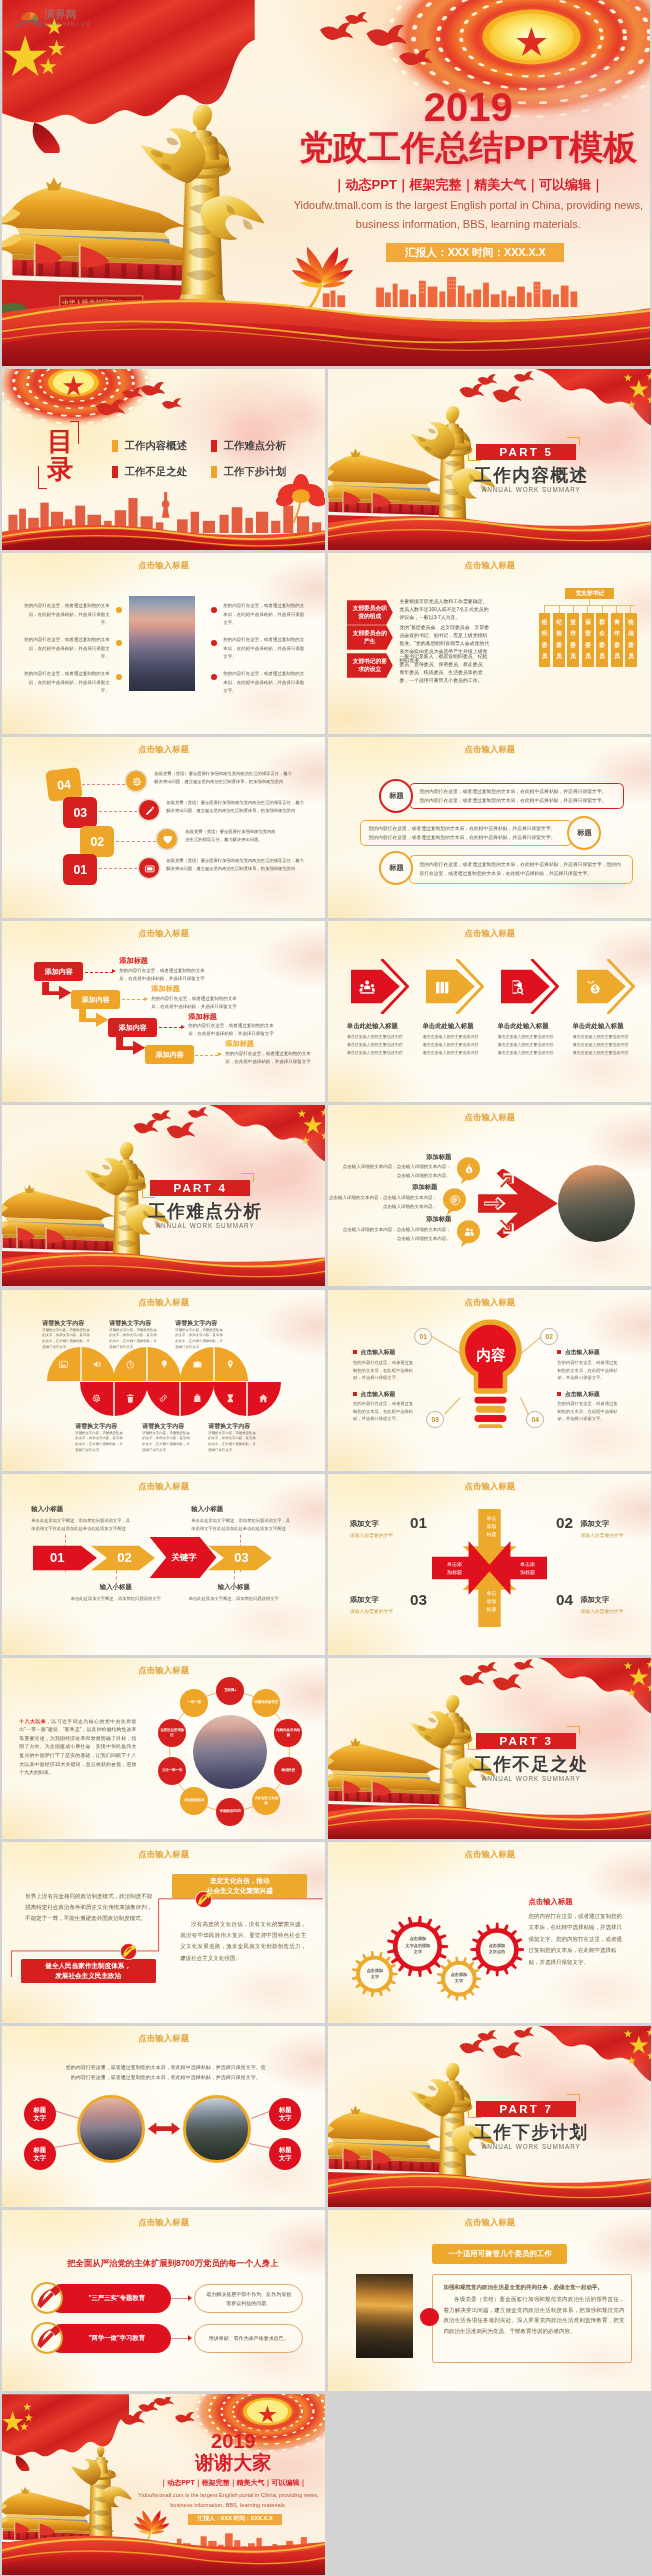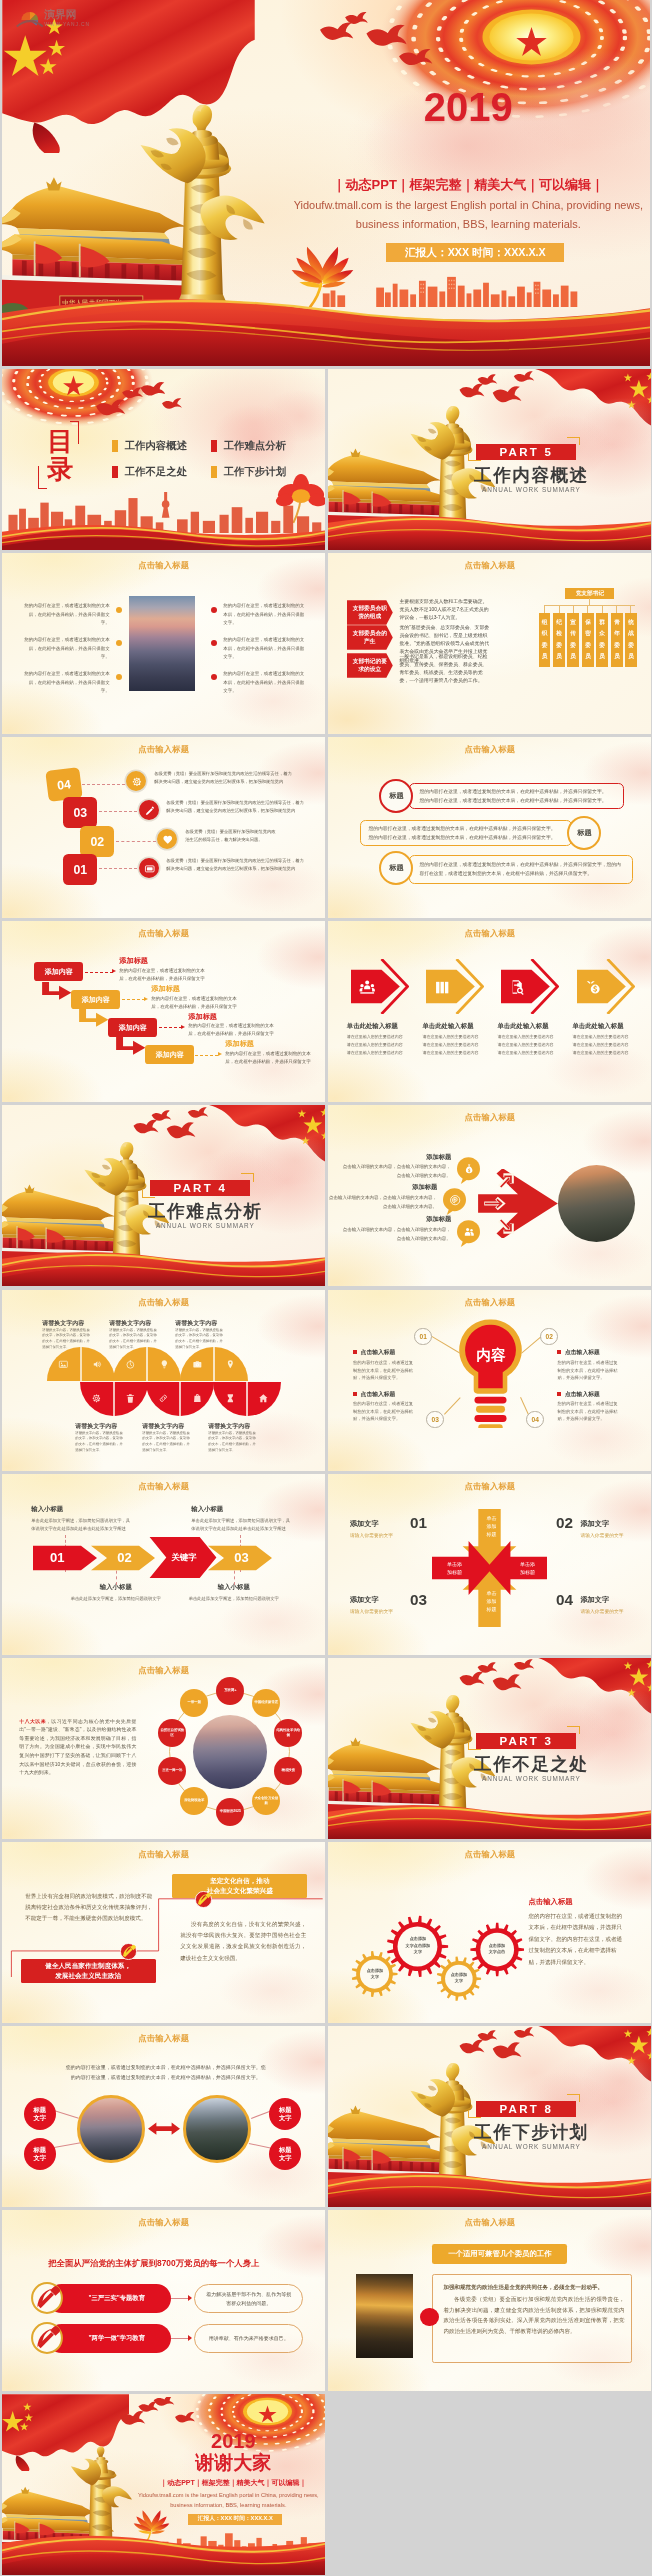--- a/index.html
+++ b/index.html
@@ -346,20 +346,21 @@
     </defs>
     <path d="M0 30 C130 10 250 6 380 22 C500 37 620 44 750 34 C790 31 824 27 850 23 V107 H0 Z" fill="url(#rw3)"></path>
     <path d="M0 52 C140 20 290 18 420 36 C550 54 700 58 850 38 V107 H0 Z" fill="url(#rw1)"></path>
     <path d="M0 70 C150 38 320 36 470 54 C610 70 730 72 850 54 V99 H0 Z" fill="url(#rw2)"></path>
     <path d="M0 38 C140 10 290 8 420 26 C552 44 700 46 850 26" fill="none" stroke="#f4c23c" stroke-width="3" opacity=".95"></path>
     <path d="M0 54 C160 28 300 46 450 62 C590 76 720 64 850 48" fill="none" stroke="#f2b62a" stroke-width="2.4" opacity=".9"></path>
     <path d="M0 64 C170 38 330 56 480 72 C610 86 740 76 850 62" fill="none" stroke="#e8a422" stroke-width="1.7" opacity=".7"></path>
   </svg>
 
   <div class="cover-year" style="left:282px;width:368px;text-align:center;top:88px;font-size:40px;line-height:38px;text-shadow:0 1.5px 3.1px rgba(160,0,0,.15)">2019</div>
+  <div class="cover-title" style="left:282px;width:368px;text-align:center;top:130px;font-size:34px;line-height:35px;text-shadow:0 1.5px 3.8px rgba(160,0,0,.18)">党政工作总结PPT模板</div>
   <div class="cover-feat" style="left:282px;width:368px;text-align:center;top:176px;font-size:13px;line-height:17px">｜动态PPT｜框架完整｜精美大气｜可以编辑｜</div>
   <div class="cover-en" style="left:259px;width:414px;text-align:center;top:198px;font-size:11px;line-height:14.6px">Yidoufw.tmall.com is the largest English portal in China, providing news,</div>
   <div class="cover-en" style="left:259px;width:414px;text-align:center;top:217px;font-size:11px;line-height:14.6px">business information, BBS, learning materials.</div>
   <div class="cover-badge" style="left:384px;top:243px;width:178px;height:19px;font-size:10.7px">汇报人：XXX   时间：XXX.X.X</div>
 
   <svg class="wm" viewBox="0 0 100 30">
     <g transform="translate(2,2)">
       <path d="M10 18 A11 11 0 0 1 21 7 L21 18 Z" fill="#e87b22"></path>
       <path d="M21 7 A11 11 0 0 1 28.8 10.2 L21 18 Z" fill="#f2c21c"></path>
       <path d="M28.8 10.2 A11 11 0 0 1 32 18 L21 18 Z" fill="#5fb33a"></path>
@@ -1796,29 +1797,29 @@
           </linearGradient>
         </defs>
    <path d="M0 14 C64 4 126 2 190 10 C250 18 310 22 423 12 V52 H0 Z" fill="#ef4a2c"></path>
    <path d="M0 26 C70 8 150 8 220 18 C290 28 360 30 423 18 V52 H0 Z" fill="url(#pwp31)"></path>
    <path d="M0 38 C80 20 170 24 250 34 C320 43 380 40 423 34 V52 H0 Z" fill="url(#pwp32)"></path>
    <path d="M0 22 C70 6 150 6 220 16 C290 26 360 28 423 14" fill="none" stroke="#f4c23c" stroke-width="2.4"></path>
    <path d="M0 32 C80 18 170 22 250 32 C320 40 380 38 423 30" fill="none" stroke="#eeb026" stroke-width="1.7" opacity=".85"></path>
  </svg>
  <div class="abs" style="left:239px;top:68px;width:12.3px;height:8.4px;border-top:1.8px solid #eda92c;border-right:1.8px solid #eda92c"></div>
  <div class="abs" style="left:140px;top:84px;width:12.3px;height:8.4px;border-bottom:1.8px solid #eda92c;border-left:1.8px solid #eda92c"></div>
- <div class="part-tag" style="left:148px;top:75px;width:100px;height:16px;font-size:11.5px;letter-spacing:2.3px">PART 8</div>
+ <div class="part-tag" style="left:148px;top:75px;width:100px;height:16px;font-size:11.5px;letter-spacing:2.3px">PART 7</div>
  <div class="part-title" style="left:130px;top:97px;width:146px;text-align:center;font-size:17.6px;line-height:18.4px;white-space:nowrap">工作下步计划</div>
  <div class="part-sub" style="left:130px;top:117px;width:146px;text-align:center;letter-spacing:0.9px">ANNUAL WORK SUMMARY</div>
 </div>
 
 <div class="slide s-half">
   <div class="bgwash"></div>
   <div class="hd">点击输入标题</div>
-  <div class="abs" style="left:18px;top:48px;width:267px;text-align:center;color:#d6201f;font-size:8.4px;font-weight:bold">把全面从严治党的主体扩展到8700万党员的每一个人身上</div>
+  <div class="abs" style="left:37px;top:48px;width:267px;text-align:center;color:#d6201f;font-size:8.4px;font-weight:bold">把全面从严治党的主体扩展到8700万党员的每一个人身上</div>
   <div id="s21wrap">
         <div class="abs" style="left: 45px; top: 74px; width: 124px; height: 29px; border-radius: 14.6px; background: rgb(224, 17, 31);"></div>
         <div class="abs" style="left: 29px; top: 72px; width: 32px; height: 32px;"><svg viewBox="0 0 24 24" width="32" height="32">
         <circle cx="12" cy="12" r="11.2" fill="#fdfaf0" stroke="#e0a82e" stroke-width="1.5"></circle>
         <g fill="#d6201f">
           <path d="M4.8 19.2 A14.4 14.4 0 0 1 19.4 4.6 A11.2 11.2 0 0 0 8.6 15.4 A5.6 5.6 0 0 0 4.8 19.2 Z"></path>
           <path d="M5.2 17.6 L15.2 7.6 L17.2 9.6 L7.2 19.6 Z"></path>
           <path d="M14.4 6.4 L17.2 3.6 A1.9 1.9 0 0 1 19.9 3.6 L21.2 4.9 A1.9 1.9 0 0 1 21.2 7.6 L18.4 10.4 Z"></path>
         </g>
       </svg></div>

